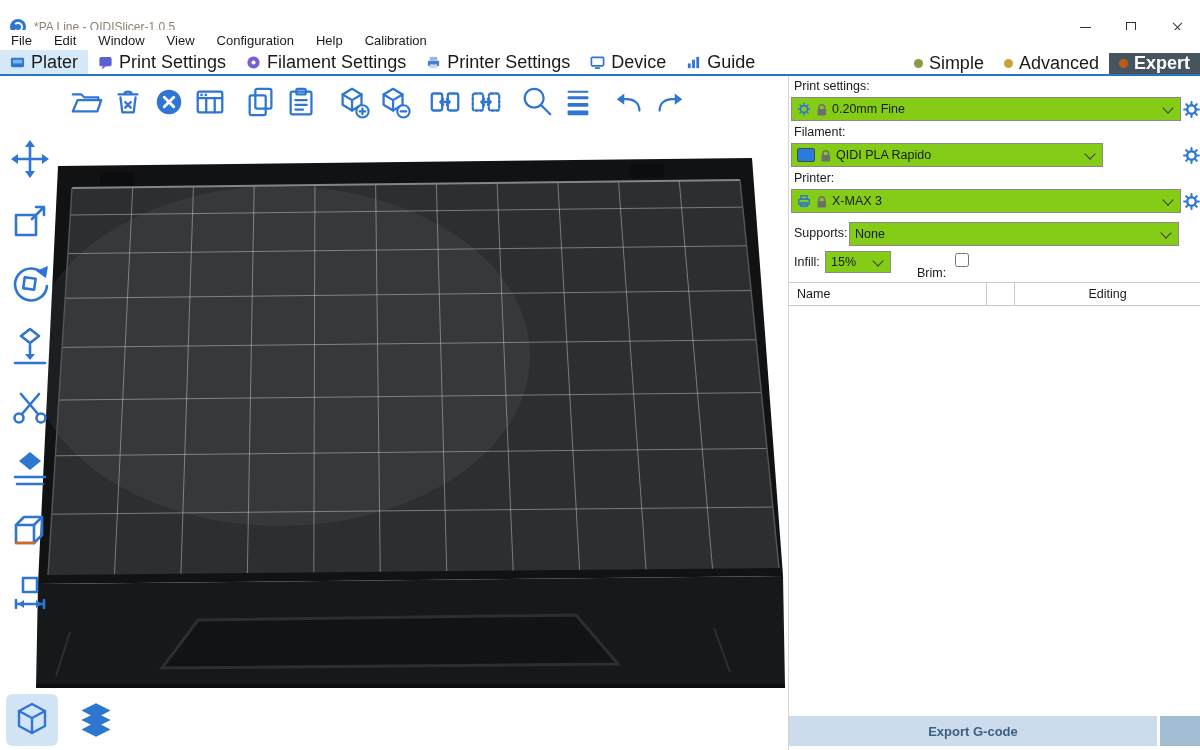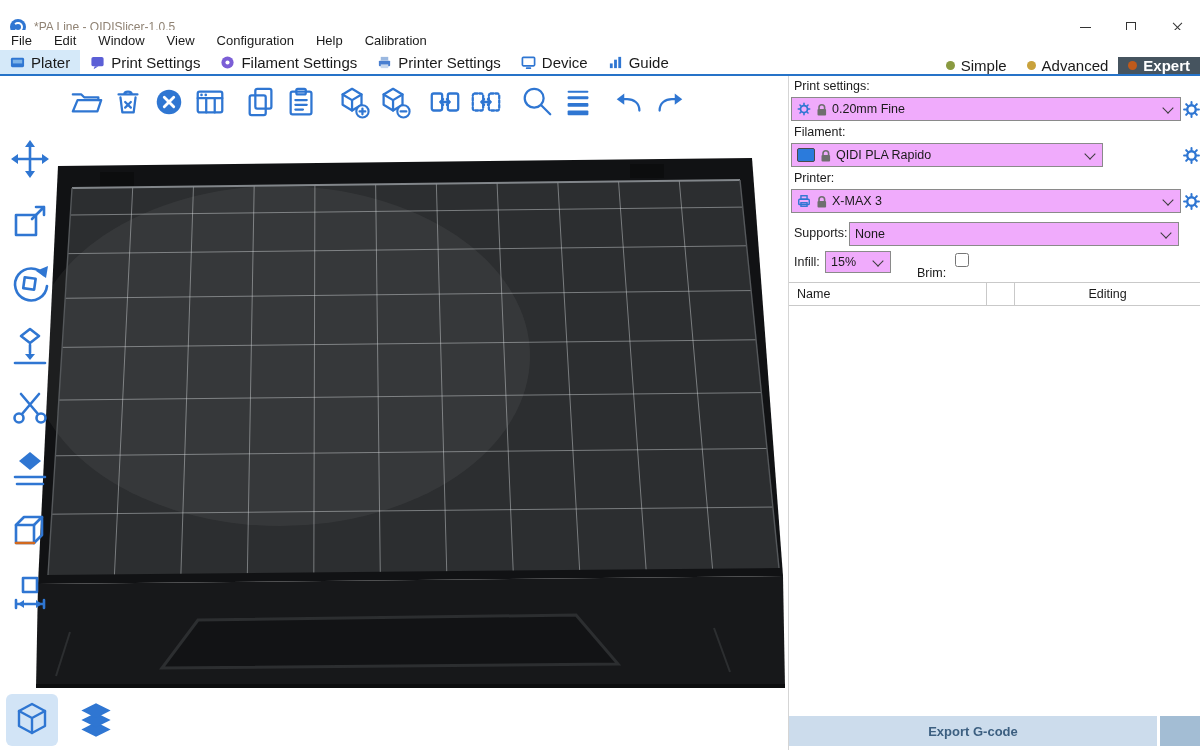--- a/index.html
+++ b/index.html
@@ -22,21 +22,21 @@
   .glyph-close{position:relative;width:13px;height:13px}
   .glyph-close i{position:absolute;left:0;top:6px;width:13px;height:1.4px;background:#333;display:block}
   .glyph-close i:first-child{transform:rotate(45deg)}
   .glyph-close i:last-child{transform:rotate(-45deg)}
 
   
   .menubar{position:absolute;top:30px;left:0;right:0;height:20px;display:flex;align-items:center;font-size:13px;background:#fff}
   .menu-item{padding:0 11px;white-space:nowrap}
 
   
-  .tabbar{position:absolute;top:50px;left:0;right:0;height:24px;display:flex;align-items:stretch;font-size:15px;
+  .tabbar{position:absolute;top:50px;left:0;right:0;height:24px;display:flex;align-items:stretch;font-size:18px;
           border-bottom:2px solid var(--tabline);background:#fff}
   .tab{display:flex;align-items:center;gap:6px;padding:0 10px;white-space:nowrap}
   .tab.selected{background:var(--plater-bg)}
   .modes{margin-left:auto;display:flex;align-items:flex-end}
   .mode{display:flex;align-items:center;gap:6px;padding:0 10px;white-space:nowrap}
   .mode.expert{background:var(--expert-bg);color:#fff;font-weight:bold}
   .dot{width:9px;height:9px;border-radius:50%;flex:none}
   .dot.simple{background:var(--simple-dot)} .dot.advanced{background:var(--advanced-dot)} .dot.expert-d{background:var(--expert-dot)}
   .tab svg,.ticon-sm{flex:none}
 
@@ -54,21 +54,21 @@
 
   svg.ic{display:block}
   .st{stroke:var(--accent);fill:none;stroke-width:2.4;stroke-linecap:round;stroke-linejoin:round}
   .lw{stroke-width:2.6}
   .fl{fill:var(--accent);stroke:none}
 
   
   .sidebar{position:absolute;top:76px;left:788px;width:412px;height:674px;background:#fff;border-left:1px solid #d5d5d5;
            font-size:12.5px;box-sizing:border-box}
   .sb-label{position:absolute;left:5px;white-space:nowrap}
-  .combo{position:absolute;height:24px;border:1px solid #8a8a8a;background:#f0abfc;display:flex;align-items:center;gap:5px;
+  .combo{position:absolute;height:24px;border:1px solid #8a8a8a;background:#84cc16;display:flex;align-items:center;gap:5px;
          padding:0 2px 0 5px;box-sizing:border-box}
   .combo-text{white-space:nowrap;overflow:hidden}
   .chev{width:7px;height:7px;border-right:1.6px solid #3c3c3c;border-bottom:1.6px solid #3c3c3c;
         transform:rotate(45deg);margin:-3px 6px 0 auto;flex:none}
   .swatch{width:16px;height:12px;background:var(--filament-swatch);border:1px solid #4a4a4a;border-radius:2px;flex:none}
   .gear-btn{position:absolute;width:18px;height:18px;display:flex;align-items:center;justify-content:center}
   .obj-header{position:absolute;left:0;right:0;top:206px;height:24px;display:flex;background:#fff;
               border-top:1px solid #c9c9c9;border-bottom:1px solid #c9c9c9;box-sizing:border-box}
   .oh-cell{display:flex;align-items:center;border-right:1px solid #c9c9c9;box-sizing:border-box;height:100%}
   .oh-name{width:198px;padding-left:8px}

